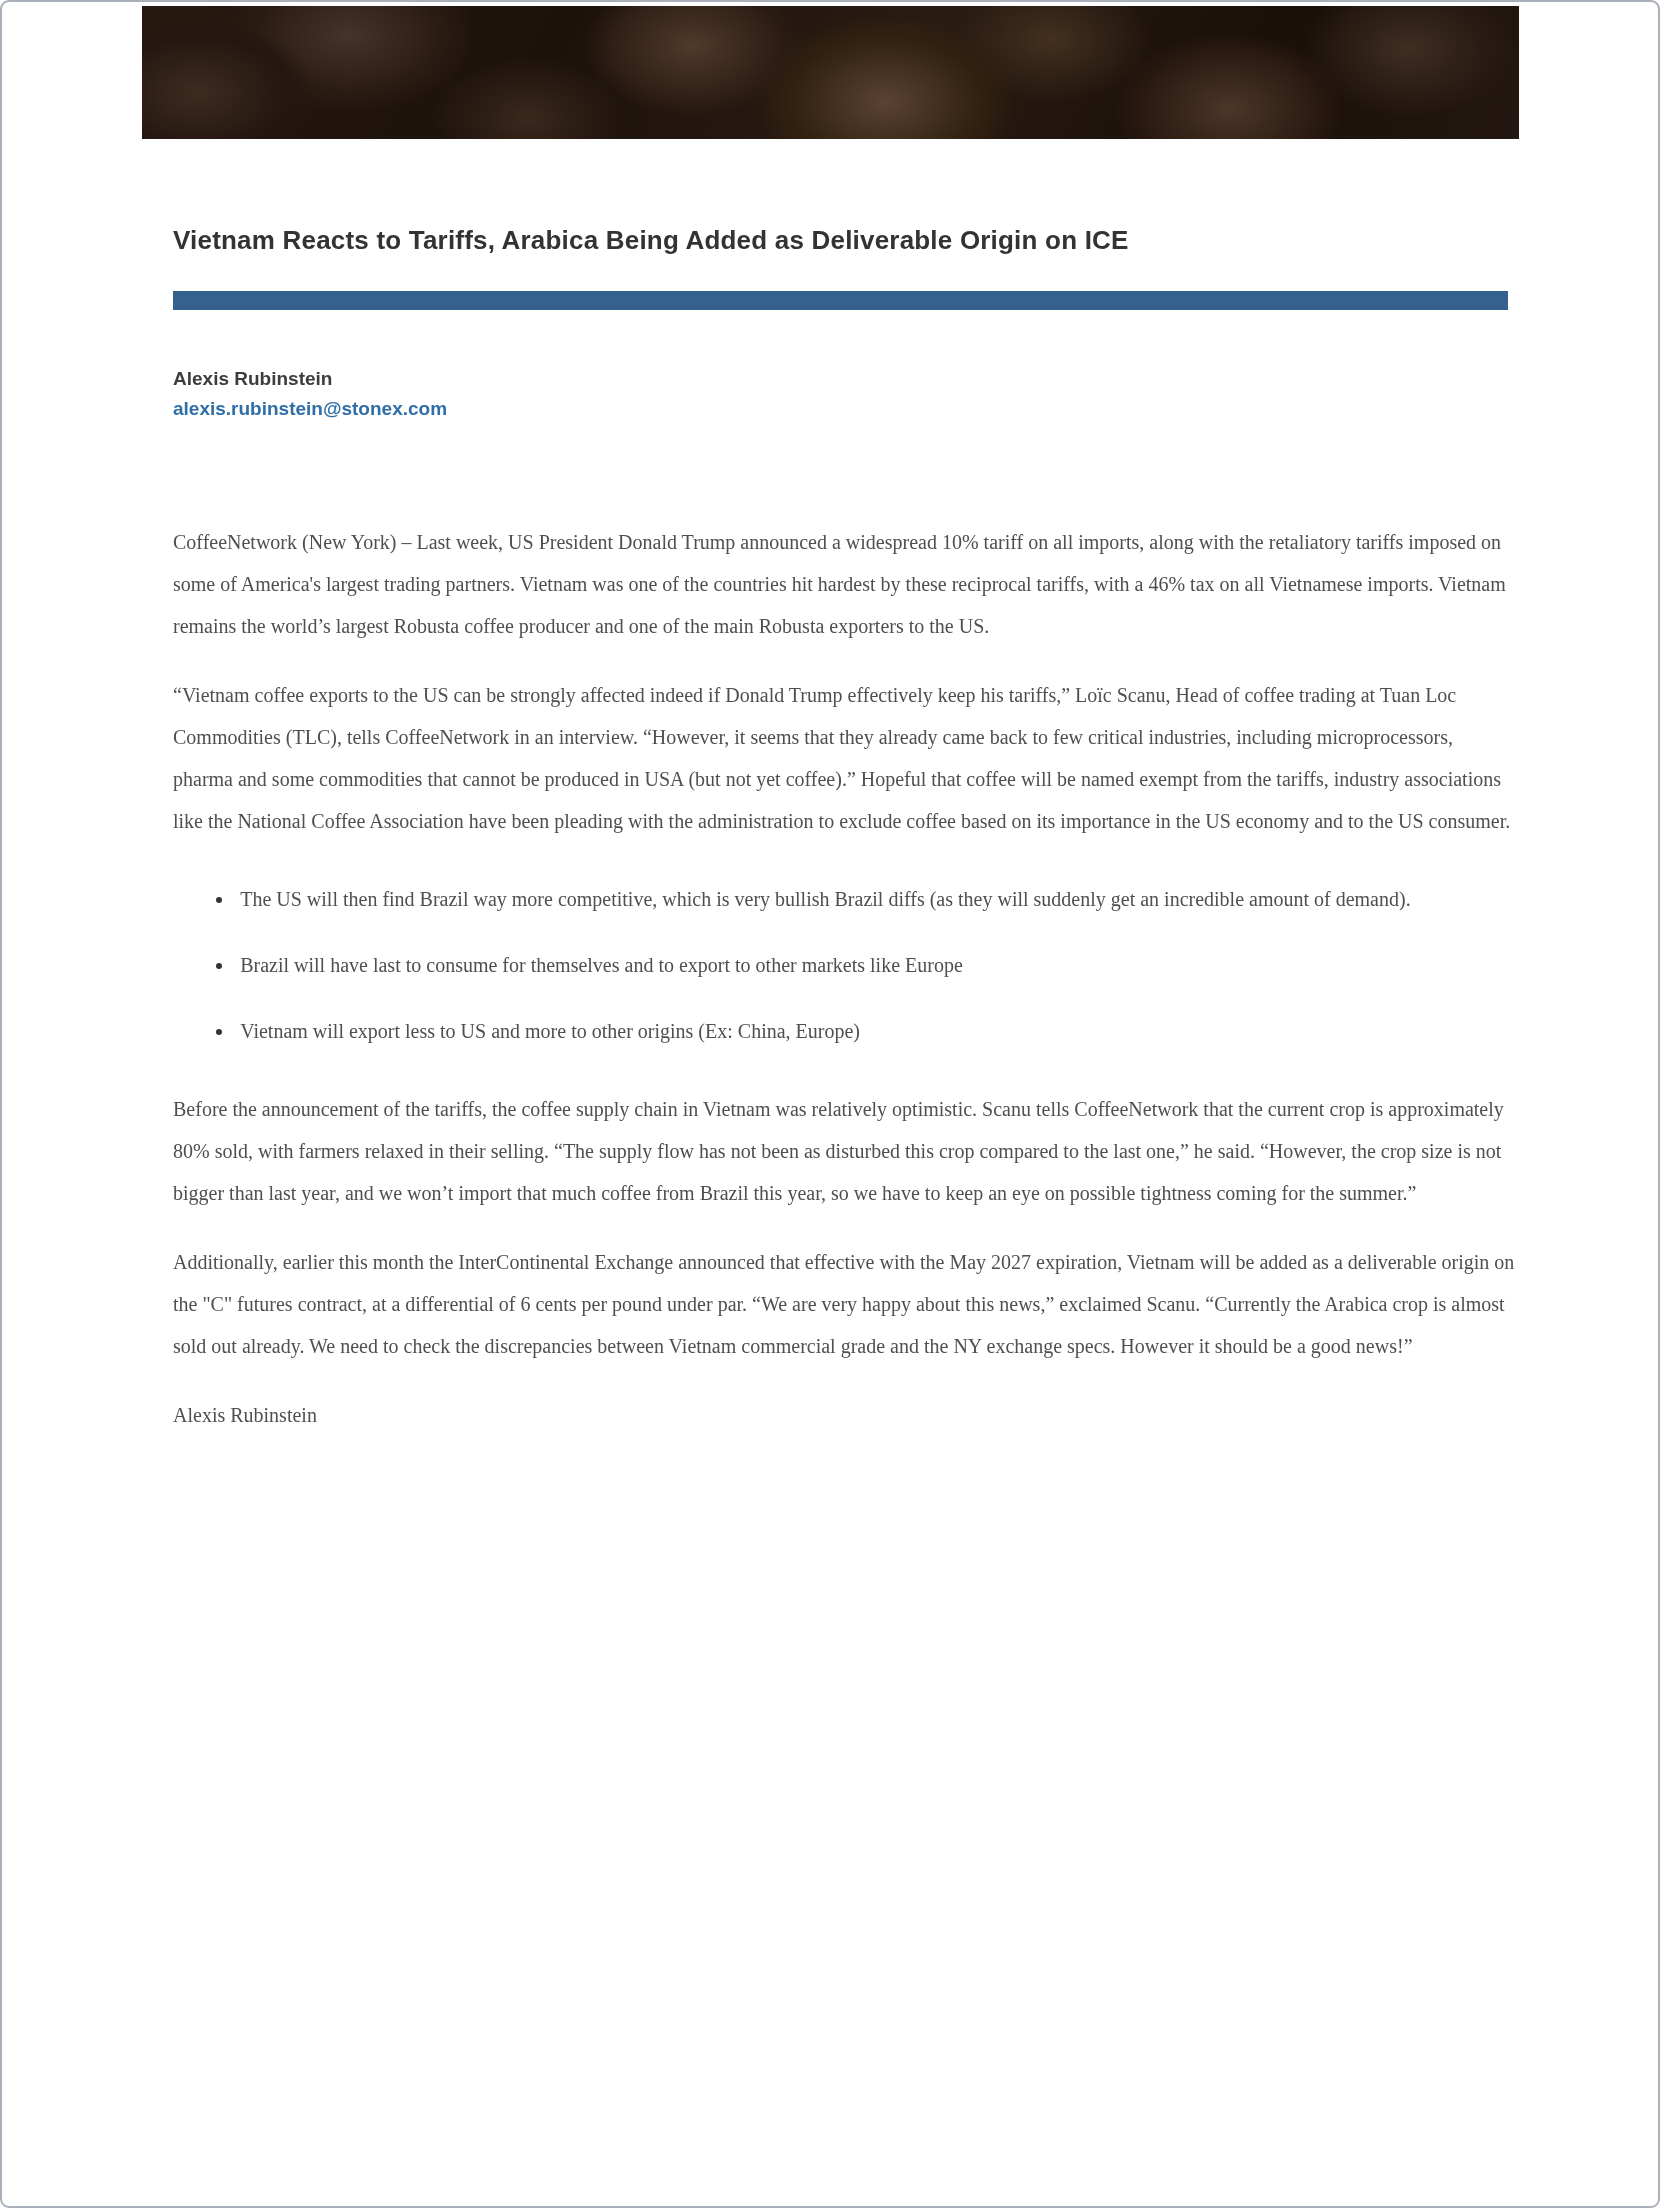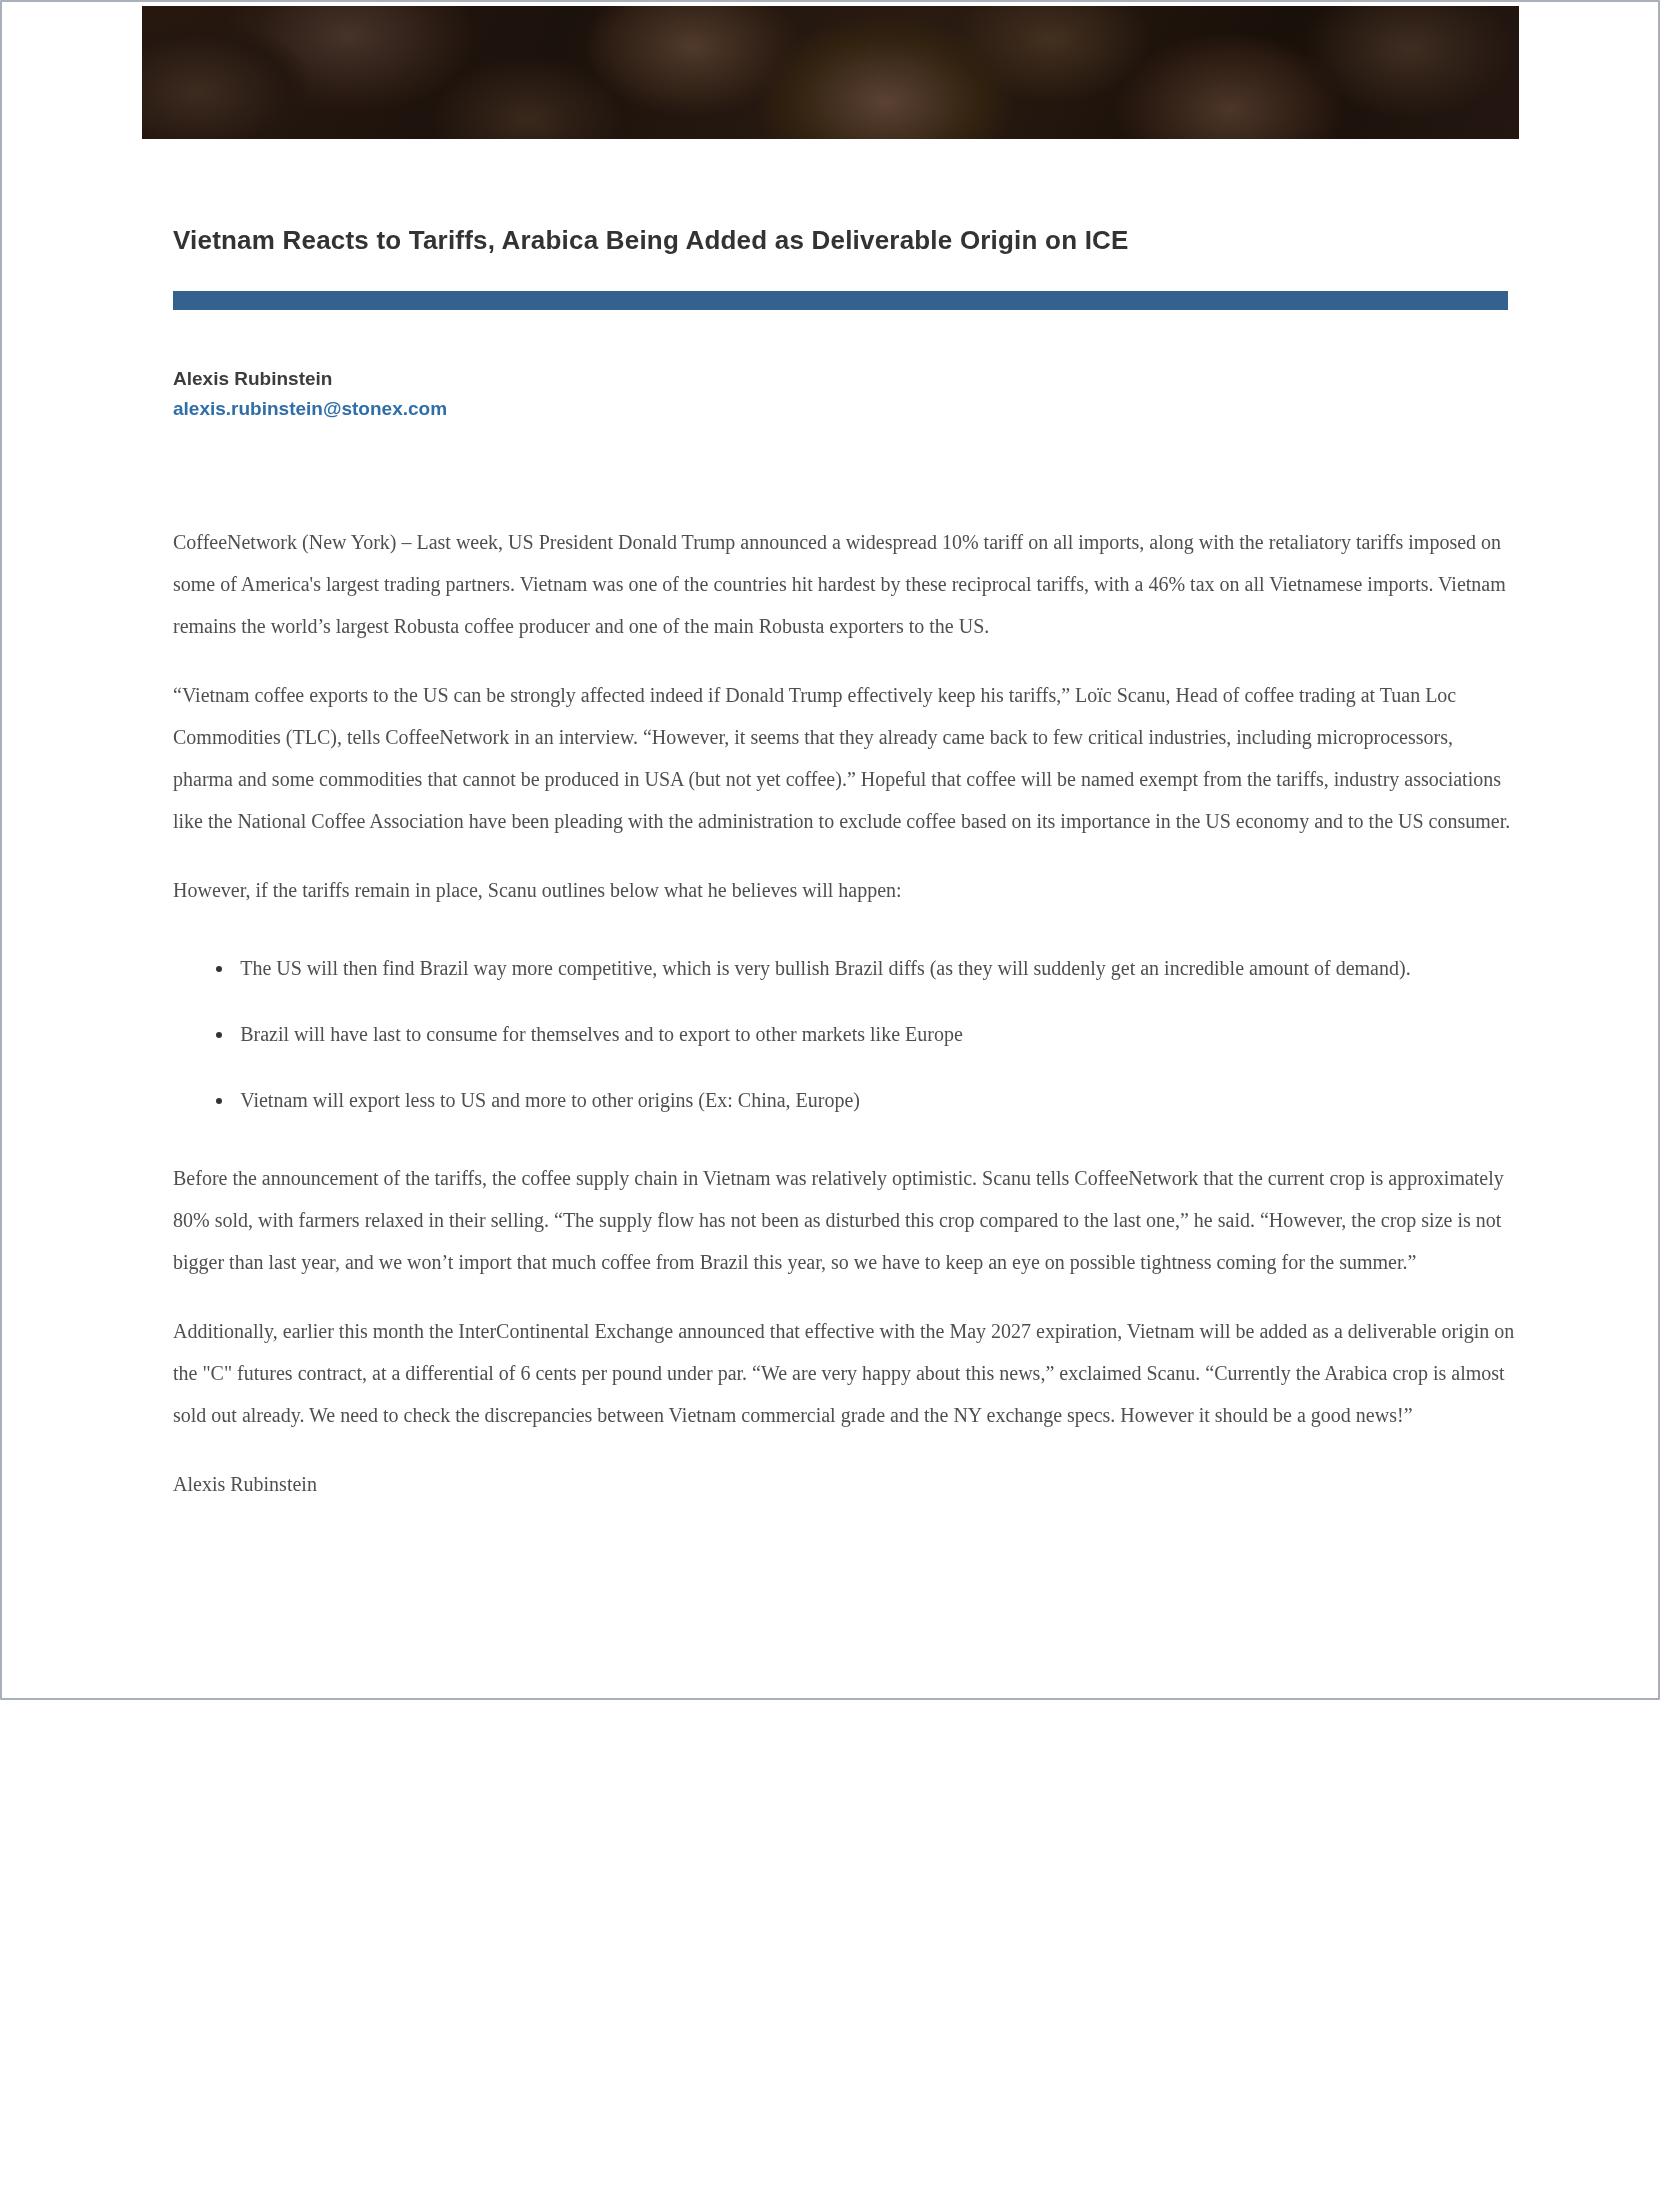--- a/index.html
+++ b/index.html
@@ -1,23 +1,23 @@
 <!DOCTYPE html>
 <html style="font-size:14px"><head>
 <meta charset="utf-8">
 <style>
   * { box-sizing: border-box; }
   html, body { margin: 0; padding: 0; background: #ffffff; }
   .page {
     position: relative;
     width: 1660px;
-    height: 1700px;
+    height: 2208px;
     background: #ffffff;
     border: 2.6px solid #aab0ba;
-    border-radius: 1px;
+    border-radius: 9px;
     overflow: hidden;
     font-family: "Liberation Sans", sans-serif;
   }
   .header-image {
     margin: 4.3px auto 0 auto;
     width: 1377px;
     height: 133px;
     background-color: #1d130d;
     background-image:
       radial-gradient(ellipse 164px 104px at 4% 65%,  #3d2b1f 0%, #241710 55%, rgba(29,19,13,0) 72%),
@@ -96,21 +96,20 @@
     <div class="accent-rule" style="background: rgb(53, 97, 143);"></div>
 
     <div class="author-block">
       <div class="author-name">Alexis Rubinstein</div>
       <a href="#" class="author-email" style="color: rgb(47, 110, 168);">alexis.rubinstein@stonex.com</a>
     </div>
 
     <div class="article-body">
       <p>CoffeeNetwork (New York) – Last week, US President Donald Trump announced a widespread 10% tariff on all imports, along with the retaliatory tariffs imposed on some of America's largest trading partners. Vietnam was one of the countries hit hardest by these reciprocal tariffs, with a 46% tax on all Vietnamese imports. Vietnam remains the world’s largest Robusta coffee producer and one of the main Robusta exporters to the US.</p>
       <p>“Vietnam coffee exports to the US can be strongly affected indeed if Donald Trump effectively keep his tariffs,” Loïc Scanu, Head of coffee trading at Tuan Loc Commodities (TLC), tells CoffeeNetwork in an interview. “However, it seems that they already came back to few critical industries, including microprocessors, pharma and some commodities that cannot be produced in USA (but not yet coffee).” Hopeful that coffee will be named exempt from the tariffs, industry associations like the National Coffee Association have been pleading with the administration to exclude coffee based on its importance in the US economy and to the US consumer.</p>
-      <p>However, if the tariffs remain in place, Scanu outlines below what he believes will happen:</p>
 
       <ul>
         <li>The US will then find Brazil way more competitive, which is very bullish Brazil diffs (as they will suddenly get an incredible amount of demand).</li>
         <li>Brazil will have last to consume for themselves and to export to other markets like Europe</li>
         <li>Vietnam will export less to US and more to other origins (Ex: China, Europe)</li>
       </ul>
 
       <p>Before the announcement of the tariffs, the coffee supply chain in Vietnam was relatively optimistic. Scanu tells CoffeeNetwork that the current crop is approximately 80% sold, with farmers relaxed in their selling. “The supply flow has not been as disturbed this crop compared to the last one,” he said. “However, the crop size is not bigger than last year, and we won’t import that much coffee from Brazil this year, so we have to keep an eye on possible tightness coming for the summer.”</p>
       <p>Additionally, earlier this month the InterContinental Exchange announced that effective with the May 2027 expiration, Vietnam will be added as a deliverable origin on the "C" futures contract, at a differential of 6 cents per pound under par. “We are very happy about this news,” exclaimed Scanu. “Currently the Arabica crop is almost sold out already. We need to check the discrepancies between Vietnam commercial grade and the NY exchange specs. However it should be a good news!”</p>
 

